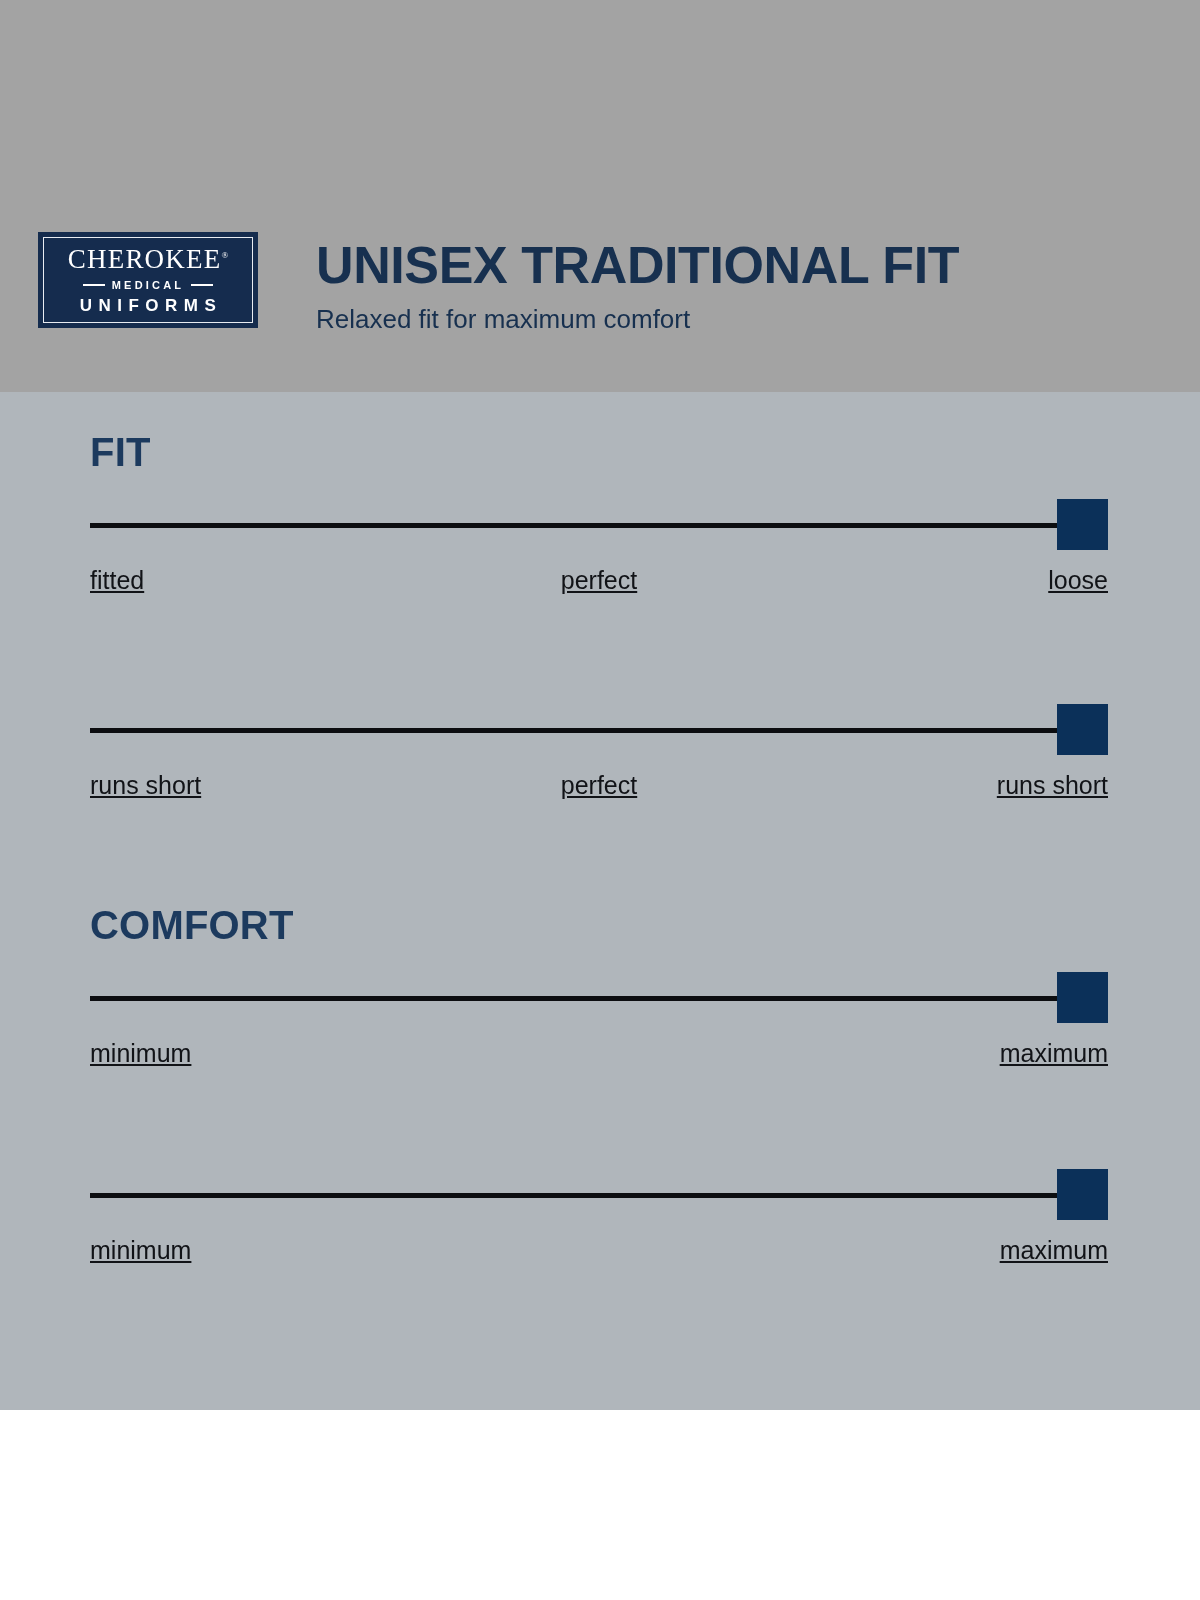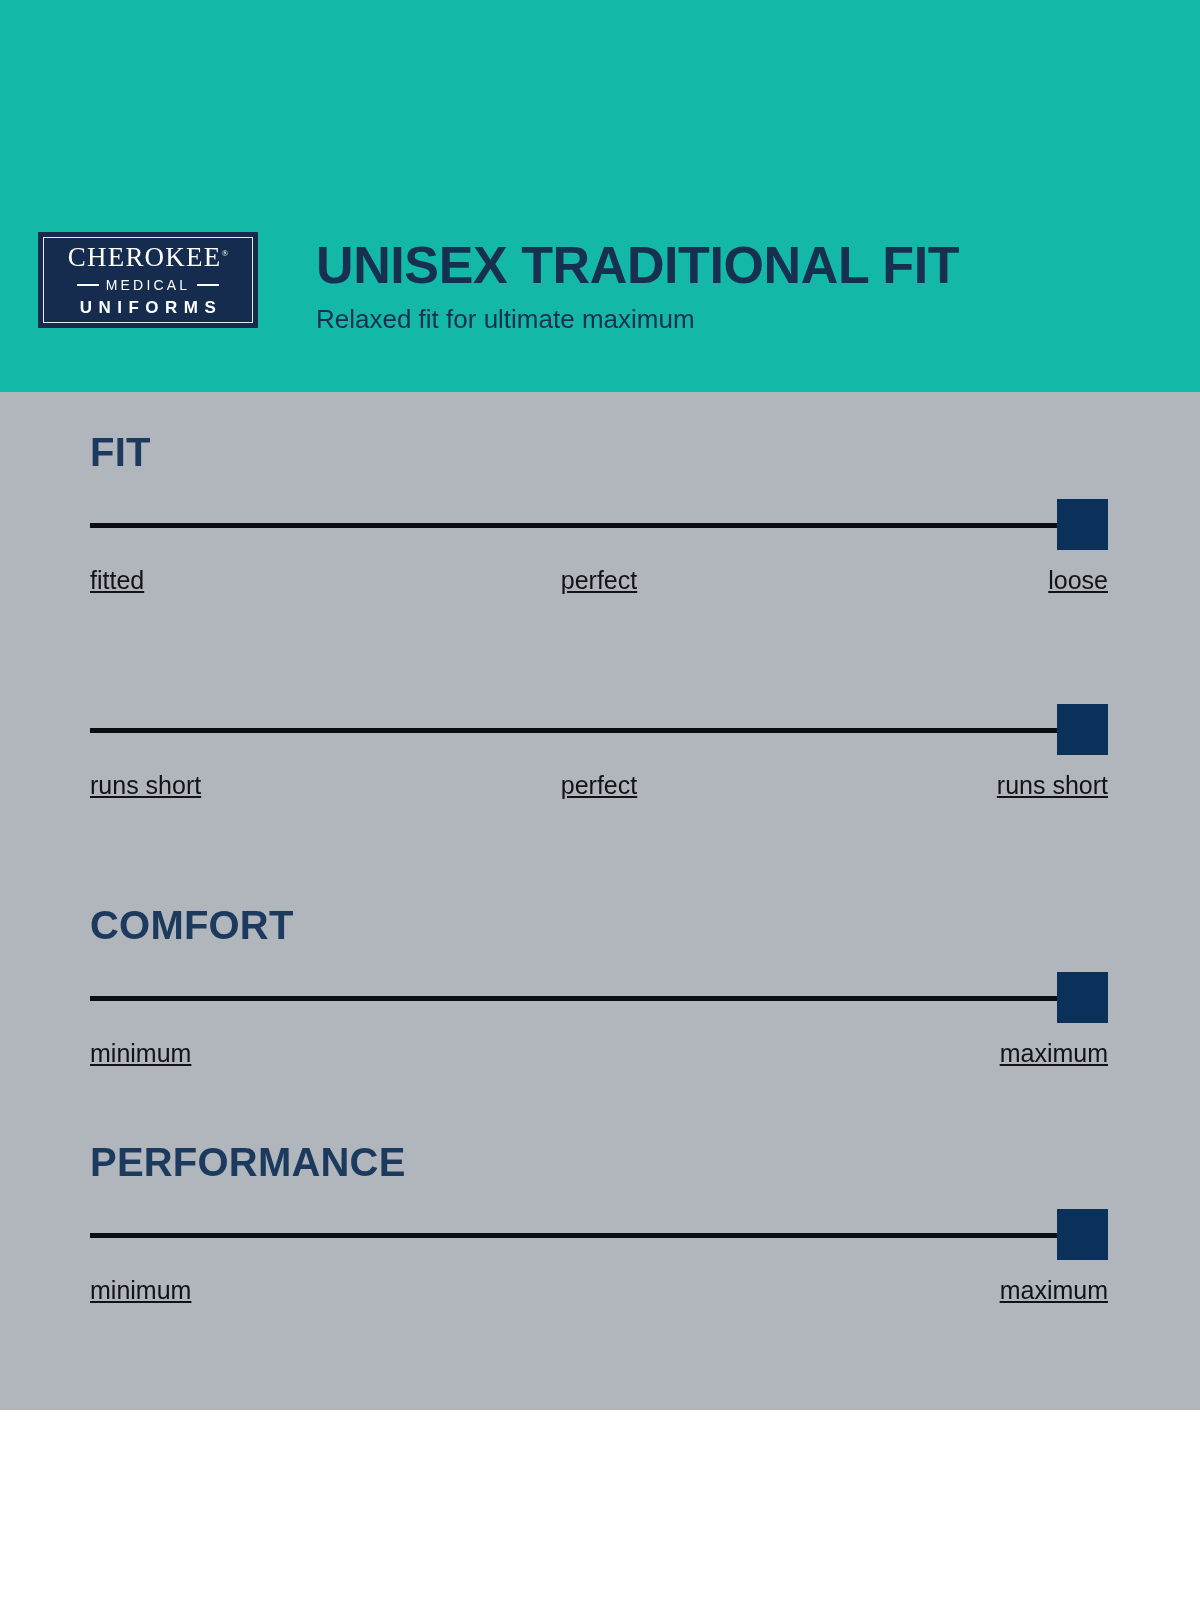--- a/index.html
+++ b/index.html
@@ -5,21 +5,21 @@
   * { margin:0; padding:0; box-sizing:border-box; }
   html, body {
     width:1200px; height:1600px;
     background:#ffffff;
     font-family:"Liberation Sans", sans-serif;
     -webkit-font-smoothing:antialiased;
   }
   .page { position:relative; width:1200px; height:1600px; background:#ffffff; overflow:hidden; }
 
   
-  .header { position:absolute; left:0; top:0; width:1200px; height:392px; background:#14b8a6; }
+  .header { position:absolute; left:0; top:0; width:1200px; height:392px; background:#a3a3a3; }
 
   .logo-box {
     position:absolute; left:38px; top:232px;
     width:220px; height:96px;
     background:#152c4e;
     padding:5px;
   }
   .logo-inner {
     width:100%; height:100%;
     border:1.5px solid #e8ecf2;
@@ -36,21 +36,21 @@
     position:relative;
     white-space:nowrap;
   }
   .logo-cherokee sup { font-size:9px; vertical-align:super; letter-spacing:0; }
   .logo-medical-row {
     display:flex; align-items:center; justify-content:center;
     gap:7px; margin-top:6px; width:100%;
   }
   .logo-rule { display:block; width:22px; height:1.5px; background:#ffffff; }
   .logo-medical {
-    font-size:14px; color:#ffffff; letter-spacing:3.2px; font-weight:400;
+    font-size:11px; color:#ffffff; letter-spacing:3.2px; font-weight:700;
     white-space:nowrap;
   }
   .logo-uniforms {
     font-size:17px; color:#ffffff; letter-spacing:6.5px;
     font-weight:700; margin-top:5px; margin-left:6px;
     white-space:nowrap;
   }
 
   .title-block { position:absolute; left:316px; top:238px; }
   .hdr-title {
@@ -113,21 +113,21 @@
           <span class="logo-rule"></span>
           <span class="logo-medical">MEDICAL</span>
           <span class="logo-rule"></span>
         </div>
         <div class="logo-uniforms">UNIFORMS</div>
       </div>
     </div>
 
     <div class="title-block">
       <div class="hdr-title">UNISEX TRADITIONAL FIT</div>
-      <div class="hdr-sub">Relaxed fit for ultimate maximum</div>
+      <div class="hdr-sub">Relaxed fit for maximum comfort</div>
     </div>
 
   </div>
 
   <div class="panel">
 
     <div class="section" style="top:40px;">
       <div class="sec-title">FIT</div>
       <div class="slider">
         <div class="track"></div>
@@ -158,21 +158,20 @@
         <div class="track"></div>
         <div class="marker" style="left:967px;"></div>
       </div>
       <div class="labels">
         <span class="lbl lbl-left">minimum</span>
         <span class="lbl lbl-right">maximum</span>
       </div>
     </div>
 
     <div class="section" style="top:750px;">
-      <div class="sec-title">PERFORMANCE</div>
       <div class="slider">
         <div class="track"></div>
         <div class="marker" style="left:967px;"></div>
       </div>
       <div class="labels">
         <span class="lbl lbl-left">minimum</span>
         <span class="lbl lbl-right">maximum</span>
       </div>
     </div>
 

